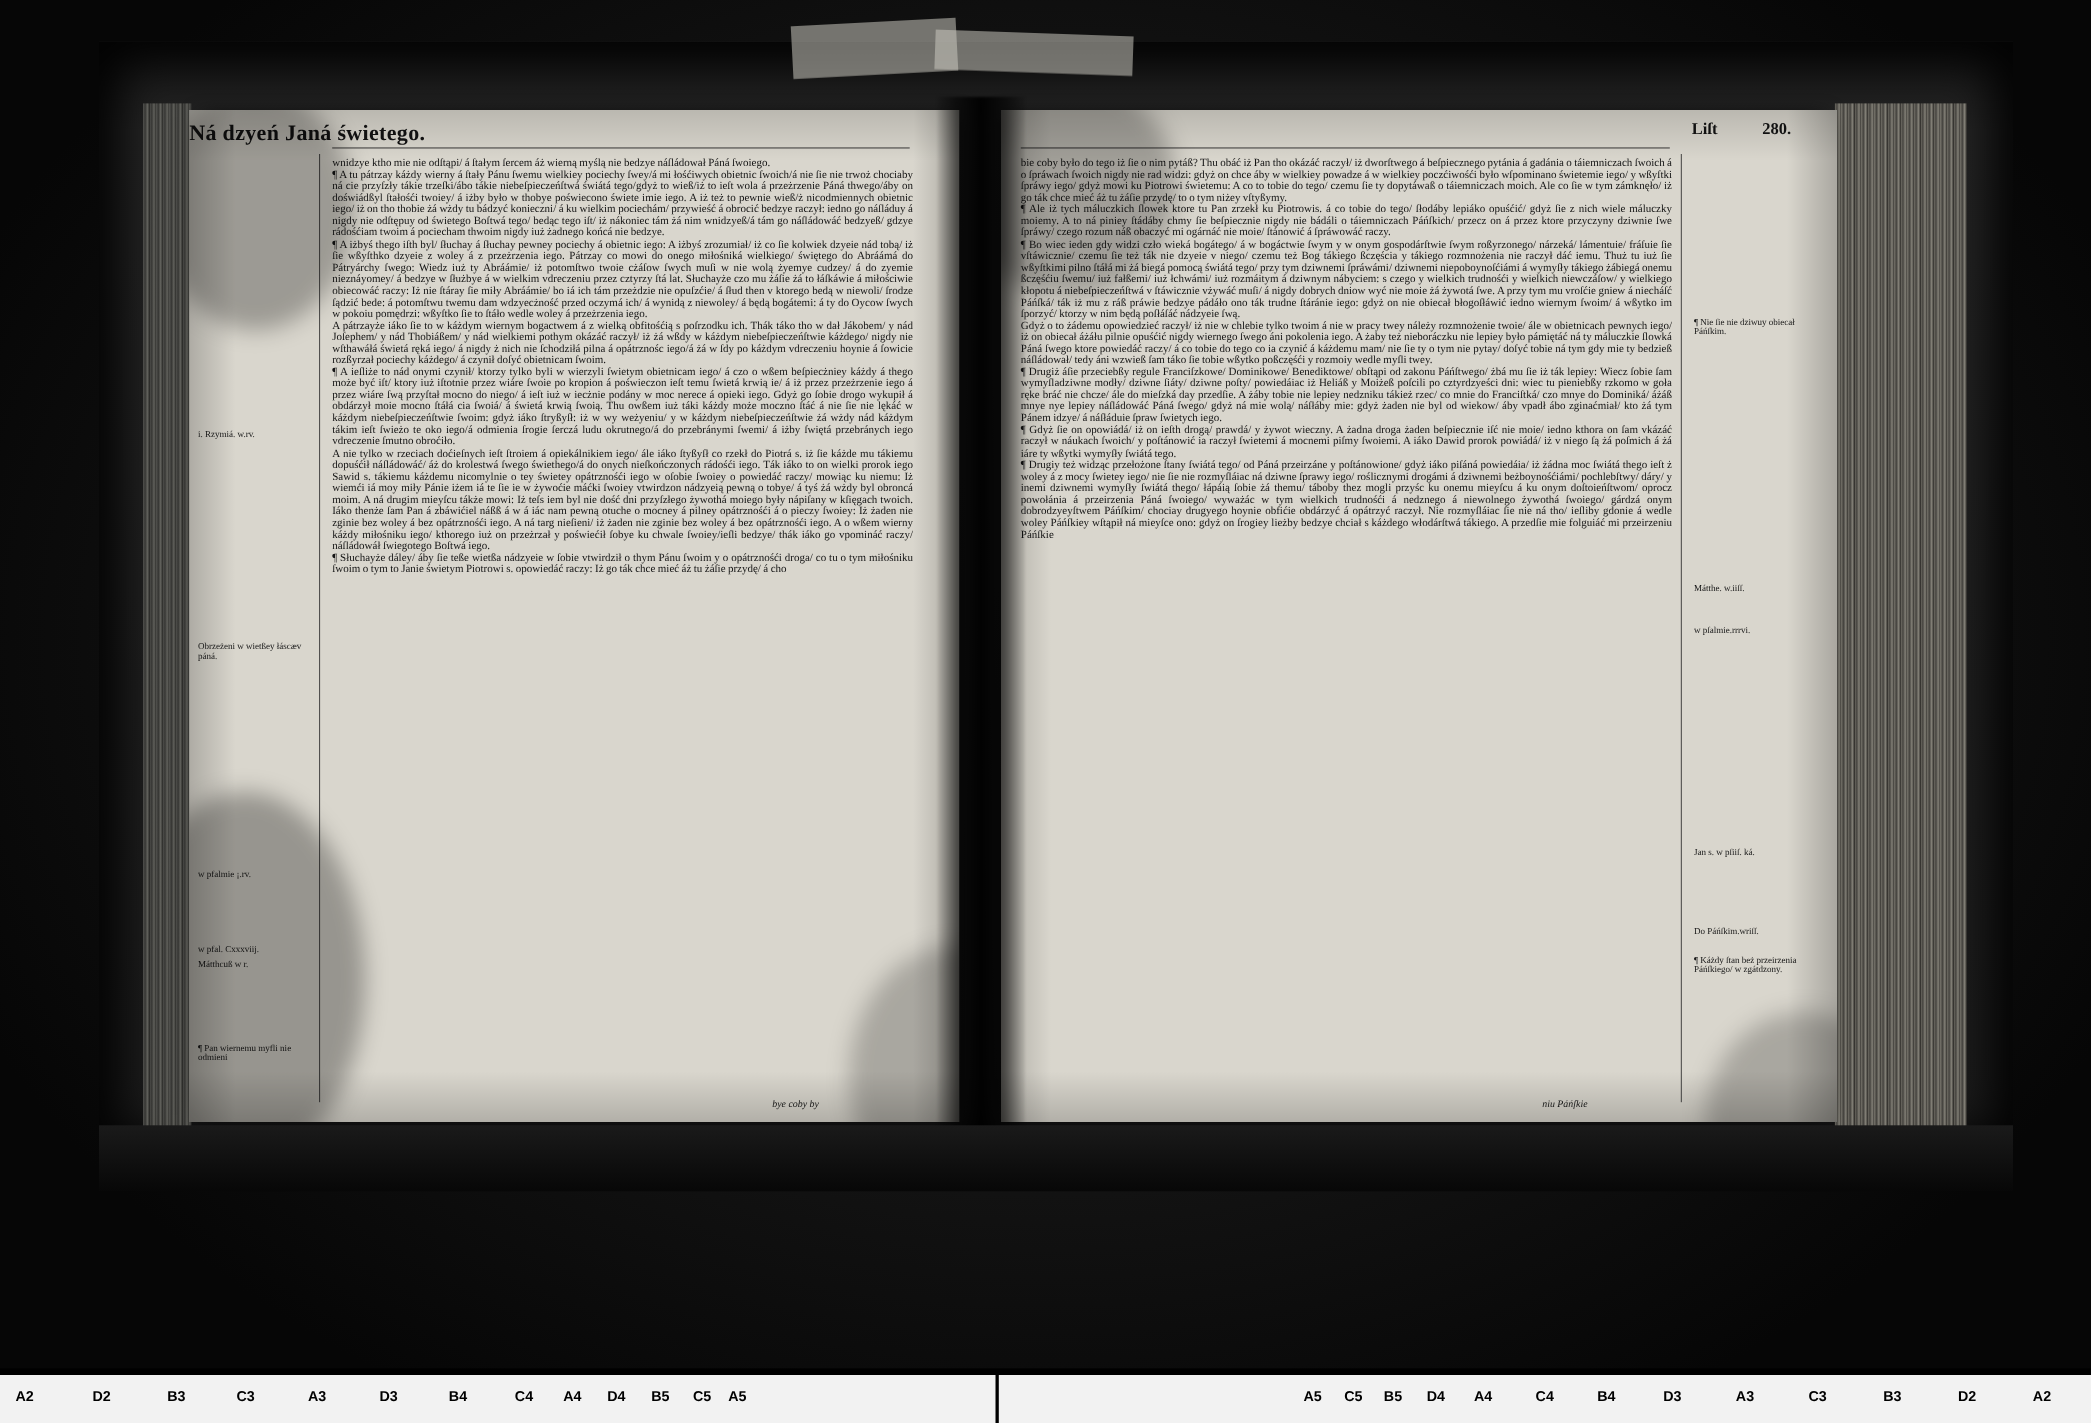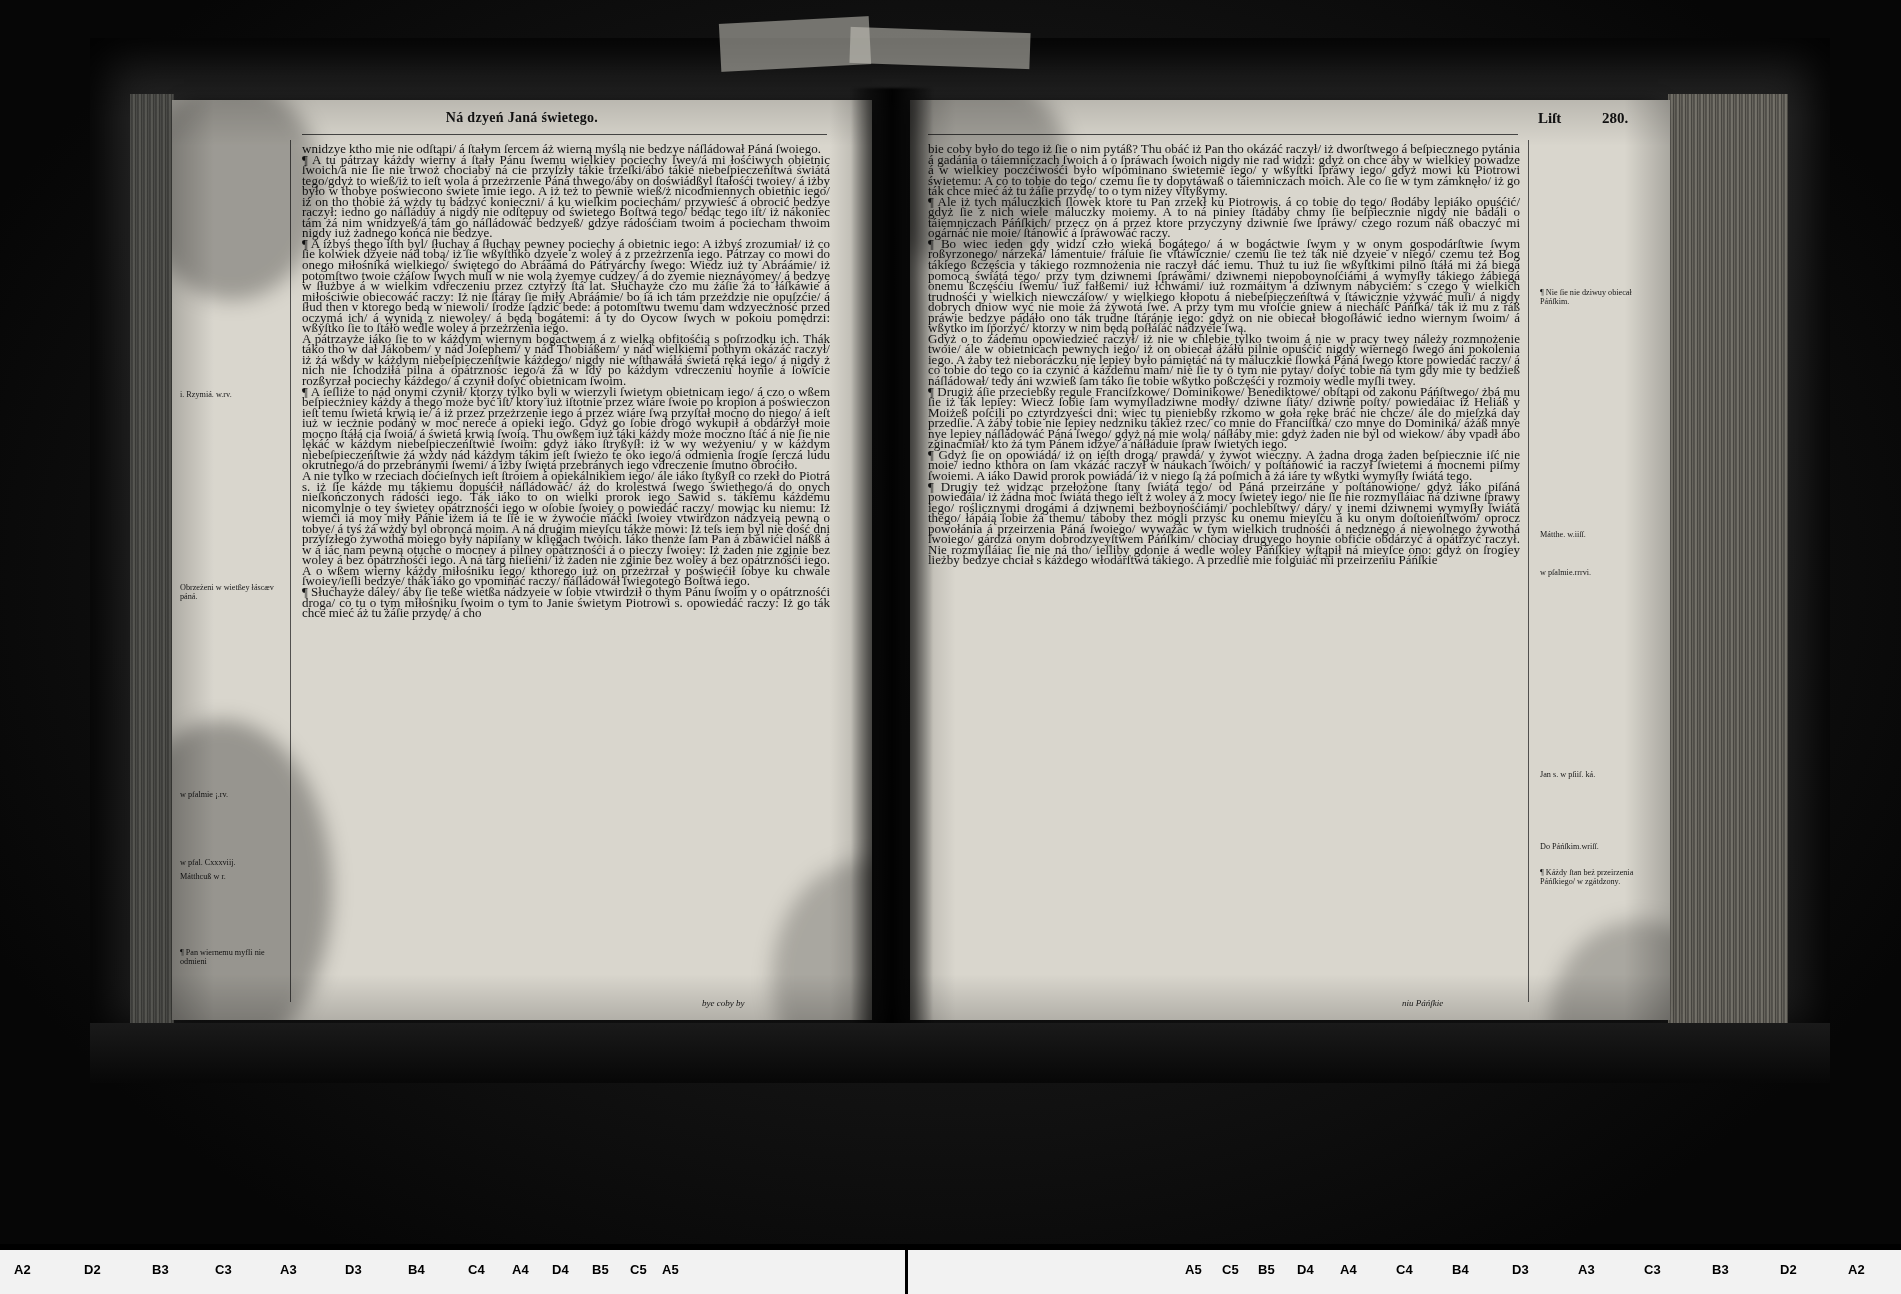--- a/index.html
+++ b/index.html
@@ -110,22 +110,22 @@
   .cover.bottom {
     left: 0; top: 985px; width: 1740px; height: 60px;
     background: linear-gradient(180deg, #1a1a1a, #070707);
   }
 
   
   .runhead {
     position: absolute;
     left: 0; right: 0;
     top: 10px;
-    text-align: center;
-    font-size: 14px;
+    text-align: left;
+    font-size: 20px;
     font-weight: bold;
     letter-spacing: .3px;
     color: #111;
   }
   .rule {
     position: absolute;
     height: 1px;
     background: #2b2b2b;
     opacity: .85;
   }
@@ -137,21 +137,21 @@
     color: #111;
   }
   .colrule {
     position: absolute;
     width: 1px;
     background: #2e2e2e;
     opacity: .8;
   }
   .textcol {
     position: absolute;
-    font-size: 13px;
+    font-size: 10px;
     line-height: 10.55px;
     text-align: justify;
     color: #131313;
     font-family: "Liberation Serif", serif;
     hyphens: none;
     word-spacing: -0.3px;
   }
   .textcol p { margin: 0; text-indent: 0; }
   .marg {
     position: absolute;

